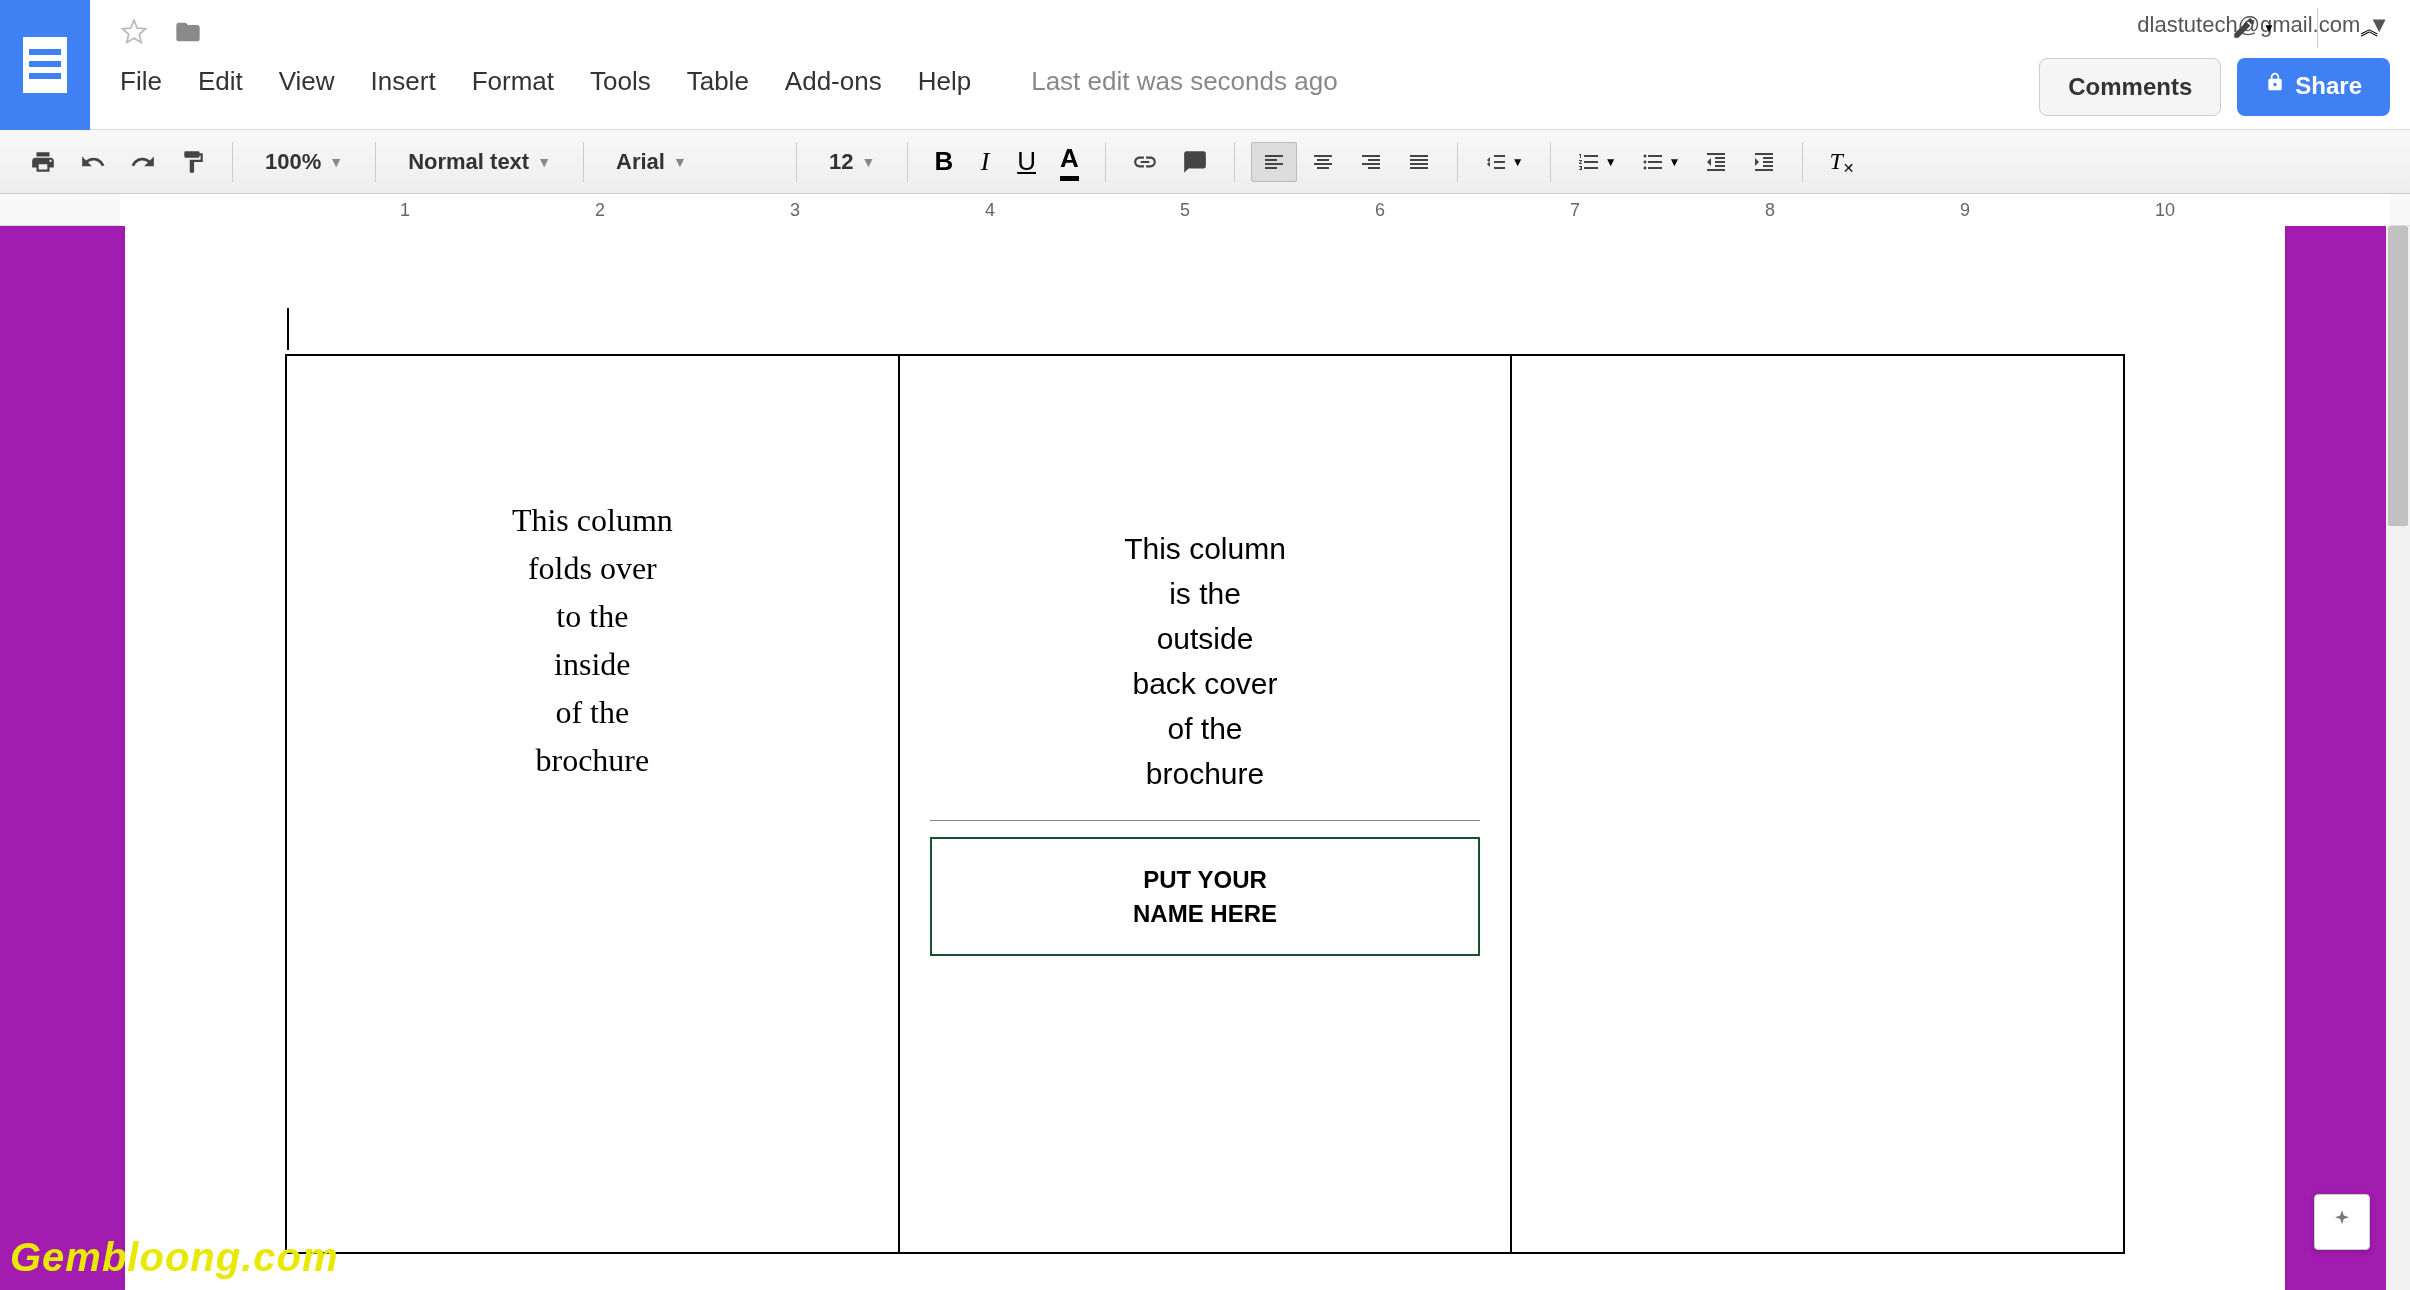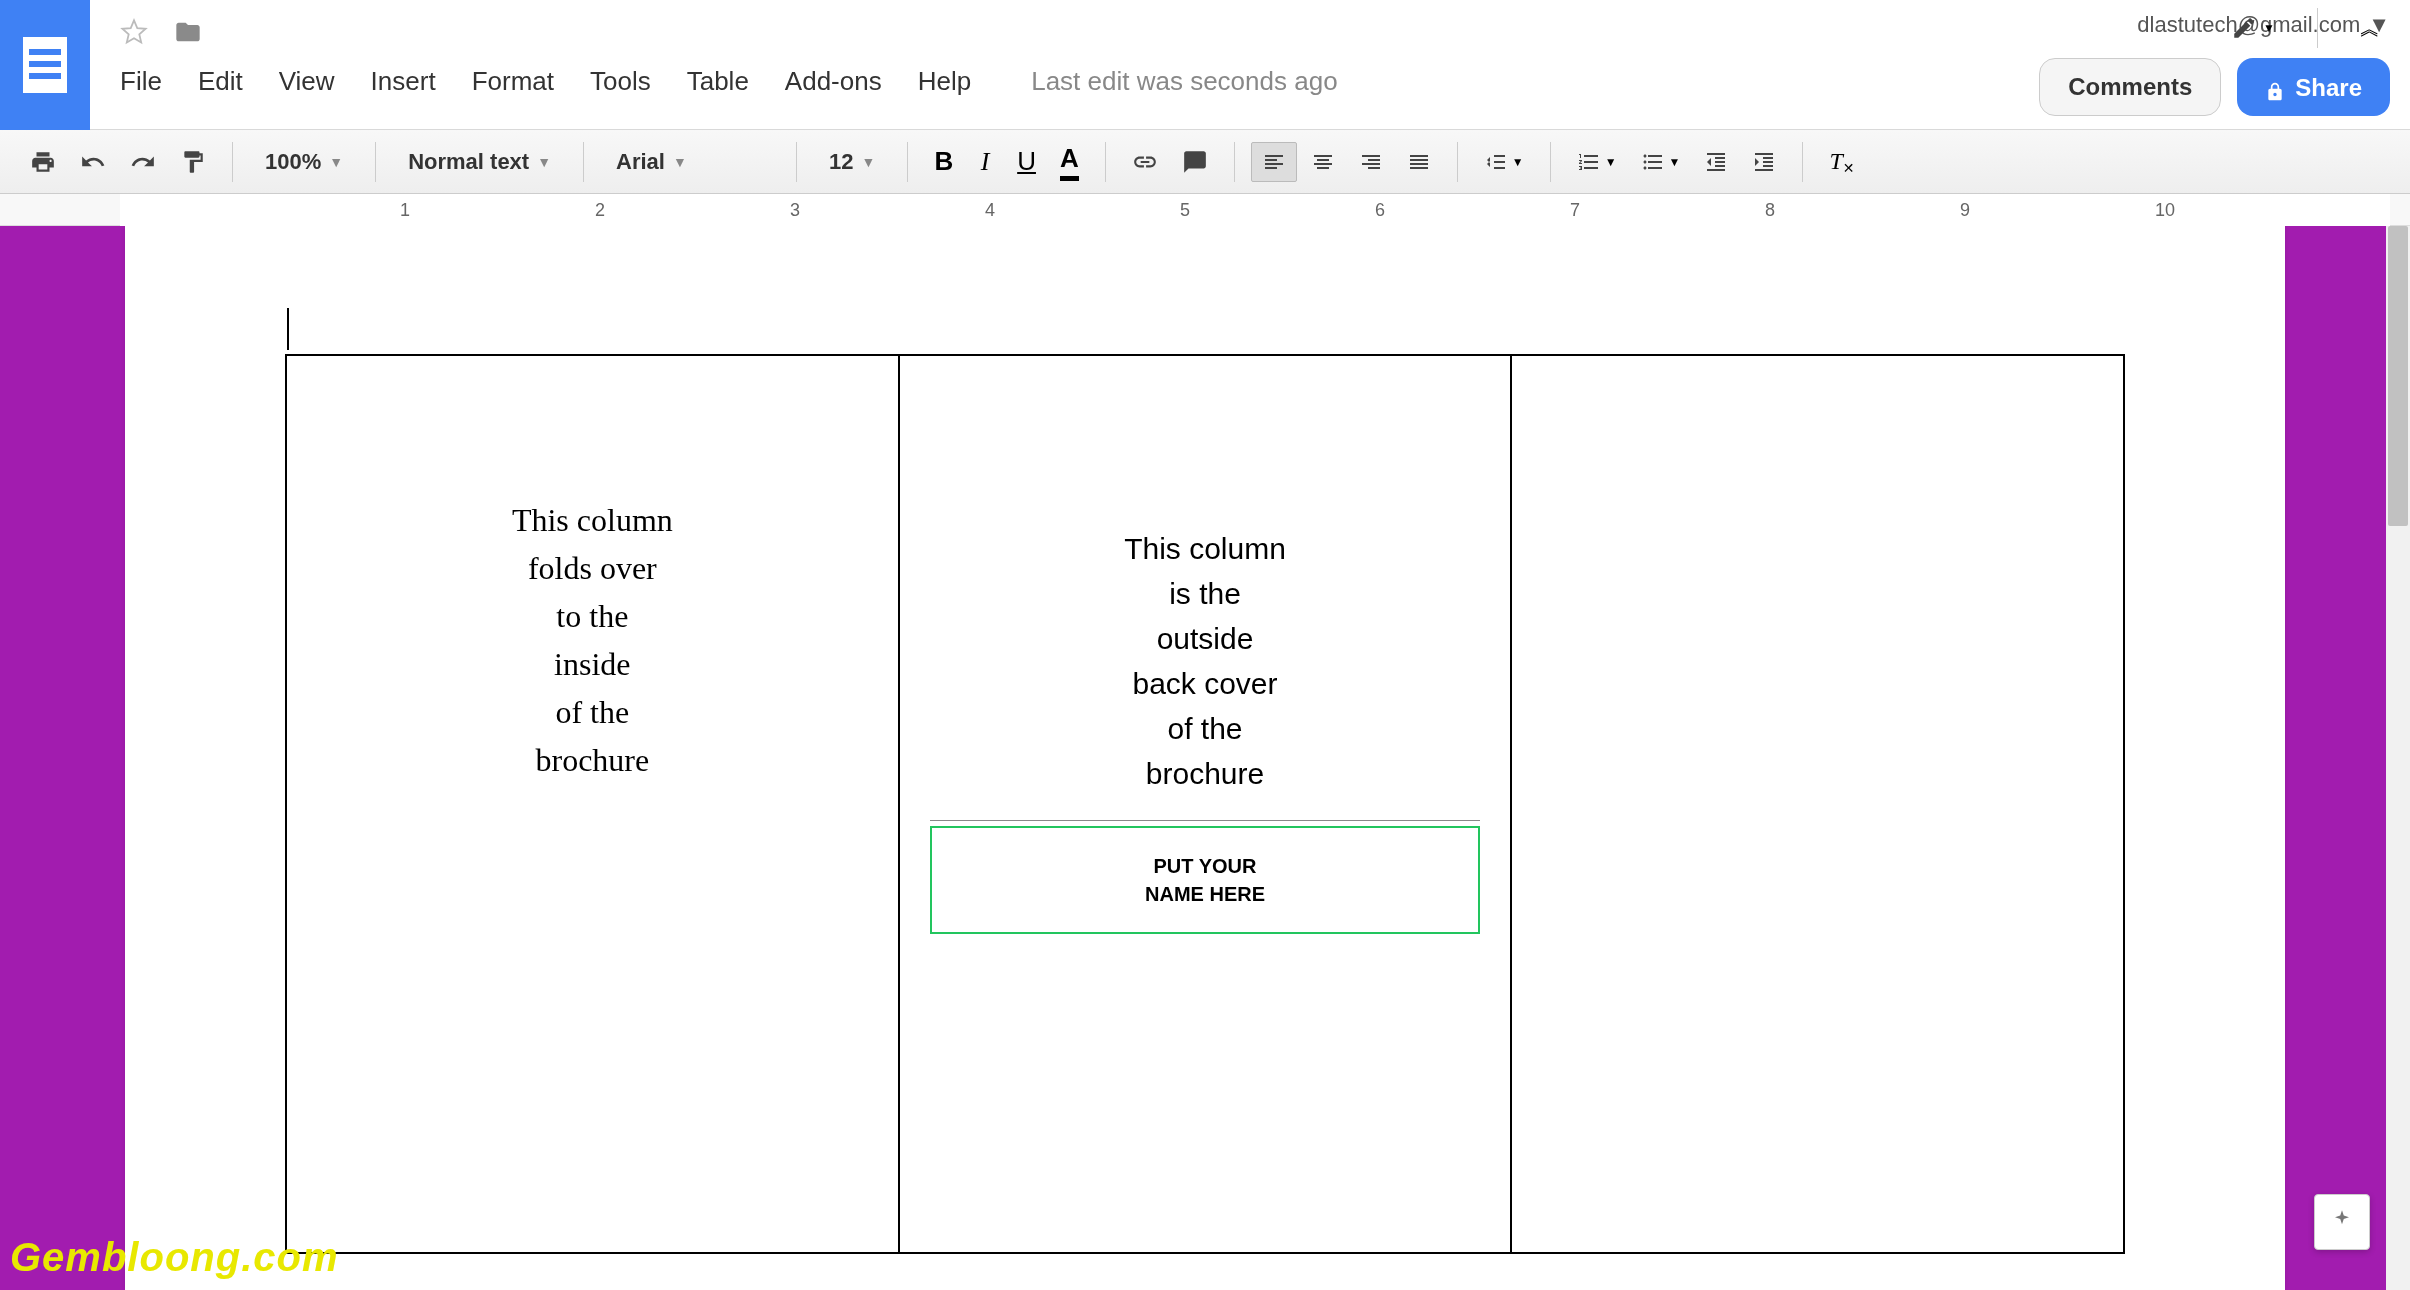--- a/index.html
+++ b/index.html
@@ -18,21 +18,21 @@
 .star-icon svg, .folder-icon svg { fill: #bbb; }
 .folder-icon svg { fill: #8a8a8a; }
 
 .menu-bar { display: flex; gap: 36px; margin-top: 16px; font-size: 26px; color: #333; }
 .menu-item { cursor: pointer; }
 .edit-status { color: #888; margin-left: 24px; }
 
 .right-header { position: absolute; right: 20px; top: 12px; text-align: right; }
 .user-email { font-size: 22px; color: #555; display: flex; align-items: center; justify-content: flex-end; gap: 8px; }
 .header-buttons { display: flex; gap: 16px; margin-top: 20px; justify-content: flex-end; }
-.btn { padding: 14px 28px; font-size: 24px; border-radius: 16px; cursor: pointer; display: flex; align-items: flex-end; gap: 10px; }
+.btn { padding: 14px 28px; font-size: 24px; border-radius: 8px; cursor: pointer; display: flex; align-items: flex-start; gap: 10px; }
 .btn-comments { background: #f5f5f5; border: 1px solid #ccc; color: #333; font-weight: bold; }
 .btn-share { background: #3f81f4; color: #fff; border: none; font-weight: bold; }
 
 .toolbar { height: 64px; background: linear-gradient(#f8f8f8, #eee); border-bottom: 1px solid #ccc; display: flex; align-items: center; padding: 0 20px; gap: 4px; }
 .tb-sep { width: 1px; height: 40px; background: #ccc; margin: 0 12px; }
 .tb-btn { padding: 8px 10px; cursor: pointer; display: flex; align-items: center; justify-content: center; min-width: 36px; height: 40px; }
 .tb-btn svg { fill: #444; }
 .tb-btn.active { background: #ddd; border: 1px solid #bbb; border-radius: 2px; }
 .tb-select { padding: 8px 16px; font-size: 22px; font-weight: bold; color: #333; display: flex; align-items: center; gap: 8px; cursor: pointer; }
 .tb-select .arrow { color: #888; font-size: 14px; }
@@ -46,21 +46,21 @@
 .canvas { background: #a21caf; height: calc(1290px - 130px - 64px - 32px); display: flex; justify-content: center; overflow: hidden; position: relative; }
 .page { background: #fff; width: 2160px; margin-top: 0; position: relative; box-shadow: 0 0 4px rgba(0,0,0,0.1); height: 100%; }
 .cursor-line { position: absolute; left: 162px; top: 82px; width: 2px; height: 42px; background: #000; }
 
 .brochure-table { position: absolute; left: 160px; top: 128px; width: 1840px; border: 2px solid #000; display: flex; height: 900px; }
 .brochure-col { flex: 1; border-right: 2px solid #000; padding: 40px 30px; text-align: center; }
 .brochure-col:last-child { border-right: none; }
 .col1-text { font-family: "Times New Roman", serif; font-size: 32px; line-height: 1.5; margin-top: 100px; }
 .col2-text { font-size: 30px; line-height: 1.5; margin-top: 130px; }
 .col2-hr { border: none; border-top: 1px solid #888; margin: 24px 0 0 0; }
-.name-box { border: 2px solid #22c55e; padding: 24px; margin-top: 5px; font-weight: bold; font-size: 20px; line-height: 1.4; }
+.name-box { border: 2px solid #14532d; padding: 24px; margin-top: 16px; font-weight: bold; font-size: 24px; line-height: 1.4; }
 .col3-text { font-size: 30px; margin-top: 140px; }
 .col3-pic { font-size: 30px; margin-top: 440px; line-height: 1.4; }
 
 .right-toolbar { position: absolute; right: 20px; top: 8px; display: flex; align-items: center; gap: 20px; }
 
 .explore-btn { position: absolute; right: 40px; bottom: 40px; width: 56px; height: 56px; background: #fff; border: 1px solid #ccc; border-radius: 4px; box-shadow: 0 2px 6px rgba(0,0,0,0.2); display: flex; align-items: center; justify-content: center; }
 .explore-btn svg { fill: #777; }
 
 .watermark { position: absolute; left: 10px; bottom: 10px; font-size: 40px; font-weight: bold; color: #e8e800; font-style: italic; letter-spacing: 1px; margin-top: 33px; }
 

